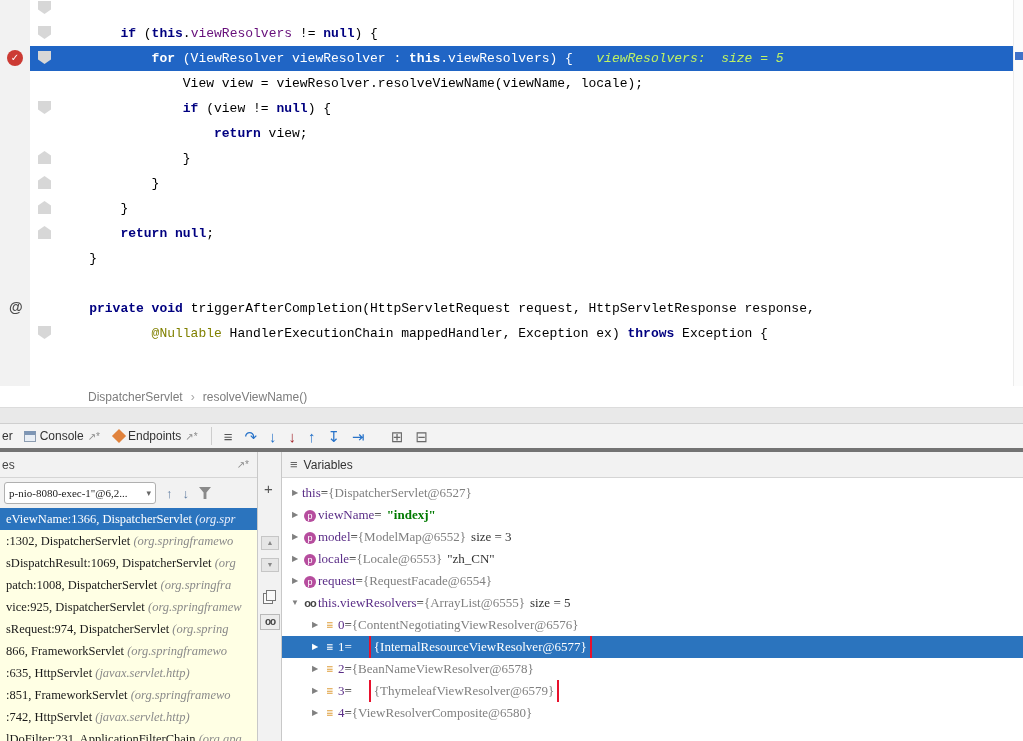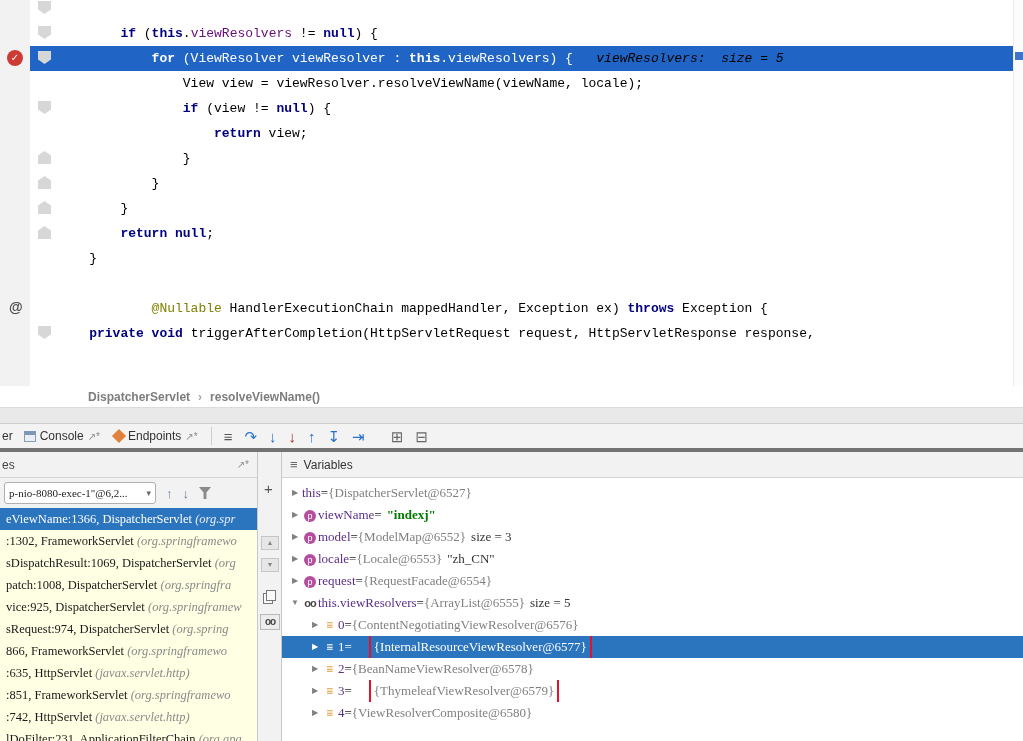--- a/index.html
+++ b/index.html
@@ -17,30 +17,30 @@
   .code-area { position:relative; padding-top:21px; min-height:100%;
                font-family:"Liberation Mono", monospace; font-size:13px; }
   .code-line { height:25px; line-height:25px; white-space:pre; }
   .code-line.exec { background:#2065c5; }
   .tok-pl  { color:#000; }
   .tok-kw  { color:#000080; font-weight:bold; }
   .tok-fld { color:#660e7a; font-weight:normal; }
   .tok-ann { color:#808000; }
   .tok-hint{ color:#9db9e8; font-style:italic; }
   .exec span { color:#fff; }
-  .exec .tok-hint { color:#000000; font-style:italic; }
+  .exec .tok-hint { color:#bef264; font-style:italic; }
   .gmark { position:absolute; left:8px; width:13px; height:13px; background:#d7d7d7; }
   .gmark.tag   { clip-path:polygon(0 0,100% 0,100% 66%,50% 100%,0 66%); }
   .gmark.house { clip-path:polygon(50% 0,100% 34%,100% 100%,0 100%,0 34%); }
   .editor-scrollbar { width:10px; flex:none; background:#fcfcfc; border-left:1px solid #ececec; position:relative; }
   .sb-marker { position:absolute; top:52px; left:1px; width:8px; height:8px; background:#4072c9; }
 
   
   .breadcrumb { height:22px; line-height:22px; padding-left:88px; font-size:12px; color:#7d7d7d;
-                border-bottom:1px solid #dcdcdc; background:#fff;font-weight:bold; }
+                border-bottom:1px solid #dcdcdc; background:#fff; }
   .bc-sep { margin:0 8px; color:#a8a8a8; }
 
   
   .gray-band { height:16px; background:#e9e9e9; border-bottom:1px solid #cfcfcf; }
   .toolbar { height:28px; background:#f3f3f3; border-bottom:4px solid #737373;
              display:flex; align-items:center; font-size:12px; color:#333; }
   .tab { display:flex; align-items:center; gap:4px; padding:0 7px; height:100%; }
   .tab.partial { padding:0 4px 0 2px; color:#333; }
   .tab-arrow { color:#8a8a8a; font-size:10px; }
   .console-icon { width:12px; height:11px; border:1px solid #8c9cb0; background:#e8eef5;
@@ -124,22 +124,22 @@
           <div class="code-line exec" style="padding-left: 121.6px;"><span class="tok-kw">for</span><span class="tok-pl"> (ViewResolver viewResolver : </span><span class="tok-kw">this</span><span class="tok-pl">.</span><span class="tok-fld">viewResolvers</span><span class="tok-pl">) {</span><span class="tok-hint">   viewResolvers:  size = 5</span></div>
           <div class="code-line" style="padding-left: 152.8px;"><span class="tok-pl">View view = viewResolver.resolveViewName(viewName, locale);</span></div>
           <div class="code-line" style="padding-left: 152.8px;"><span class="tok-kw">if</span><span class="tok-pl"> (view != </span><span class="tok-kw">null</span><span class="tok-pl">) {</span></div>
           <div class="code-line" style="padding-left: 184px;"><span class="tok-kw">return</span><span class="tok-pl"> view;</span></div>
           <div class="code-line" style="padding-left: 152.8px;"><span class="tok-pl">}</span></div>
           <div class="code-line" style="padding-left: 121.6px;"><span class="tok-pl">}</span></div>
           <div class="code-line" style="padding-left: 90.4px;"><span class="tok-pl">}</span></div>
           <div class="code-line" style="padding-left: 90.4px;"><span class="tok-kw">return</span><span class="tok-pl"> </span><span class="tok-kw">null</span><span class="tok-pl">;</span></div>
           <div class="code-line" style="padding-left: 59.2px;"><span class="tok-pl">}</span></div>
           <div class="code-line" style="padding-left: 28px;"></div>
+          <div class="code-line" style="padding-left: 59.2px;"><span class="tok-kw">private</span><span class="tok-pl"> </span><span class="tok-kw">void</span><span class="tok-pl"> triggerAfterCompletion(HttpServletRequest request, HttpServletResponse response,</span></div>
           <div class="code-line" style="padding-left: 121.6px;"><span class="tok-ann">@Nullable</span><span class="tok-pl"> HandlerExecutionChain mappedHandler, Exception ex) </span><span class="tok-kw">throws</span><span class="tok-pl"> Exception {</span></div>
-          <div class="code-line" style="padding-left: 59.2px;"><span class="tok-kw">private</span><span class="tok-pl"> </span><span class="tok-kw">void</span><span class="tok-pl"> triggerAfterCompletion(HttpServletRequest request, HttpServletResponse response,</span></div>
           <span class="gmark tag" style="top: 1px;"></span>
           <span class="gmark tag" style="top: 26px;"></span>
           <span class="gmark tag" style="top: 51px;"></span>
           <span class="gmark tag" style="top: 101px;"></span>
           <span class="gmark house" style="top: 151px;"></span>
           <span class="gmark house" style="top: 176px;"></span>
           <span class="gmark house" style="top: 201px;"></span>
           <span class="gmark house" style="top: 226px;"></span>
           <span class="gmark tag" style="top: 326px;"></span>
         </div>
@@ -194,21 +194,21 @@
         <div class="dropdown">
           <span class="ddtext">p-nio-8080-exec-1"@6,2...</span>
           <span class="caret">▾</span>
         </div>
         <span class="fr-icon">↑</span>
         <span class="fr-icon">↓</span>
         <span class="funnel"></span>
       </div>
       <div class="flist" id="frames-list">
           <div class="frow selected"><span>eViewName:1366, DispatcherServlet </span><span class="pkg">(org.spr</span></div>
-          <div class="frow"><span>:1302, FrameworkServlet </span><span class="pkg">(org.springframewo</span></div>
+          <div class="frow"><span>:1302, DispatcherServlet </span><span class="pkg">(org.springframewo</span></div>
           <div class="frow"><span>sDispatchResult:1069, DispatcherServlet </span><span class="pkg">(org</span></div>
           <div class="frow"><span>patch:1008, DispatcherServlet </span><span class="pkg">(org.springfra</span></div>
           <div class="frow"><span>vice:925, DispatcherServlet </span><span class="pkg">(org.springframew</span></div>
           <div class="frow"><span>sRequest:974, DispatcherServlet </span><span class="pkg">(org.spring</span></div>
           <div class="frow"><span>866, FrameworkServlet </span><span class="pkg">(org.springframewo</span></div>
           <div class="frow"><span>:635, HttpServlet </span><span class="pkg">(javax.servlet.http)</span></div>
           <div class="frow"><span>:851, FrameworkServlet </span><span class="pkg">(org.springframewo</span></div>
           <div class="frow"><span>:742, HttpServlet </span><span class="pkg">(javax.servlet.http)</span></div>
           <div class="frow"><span>lDoFilter:231, ApplicationFilterChain </span><span class="pkg">(org.apa</span></div>
         </div>

